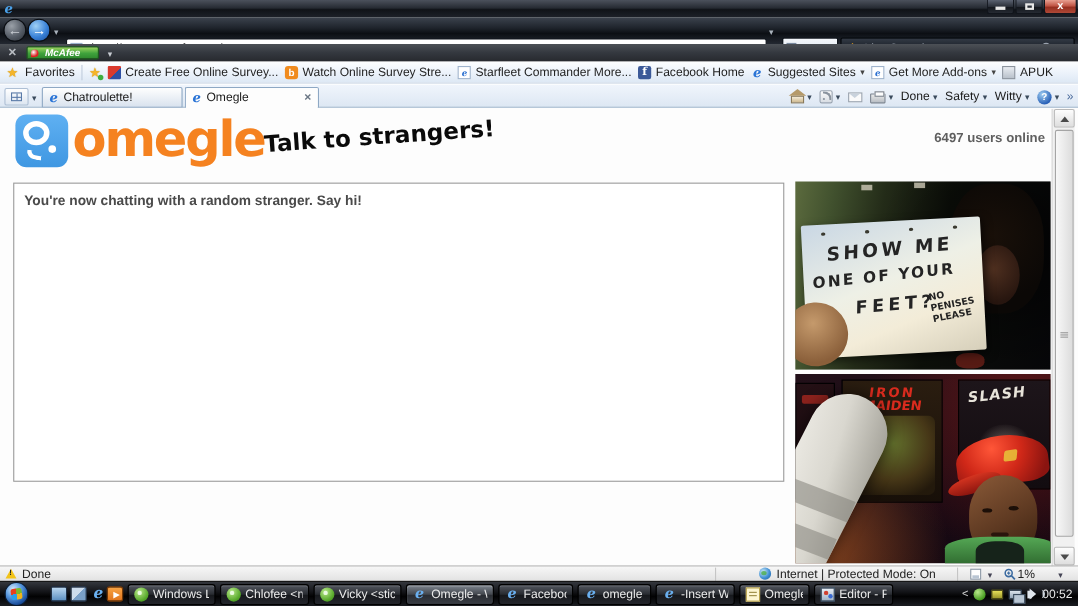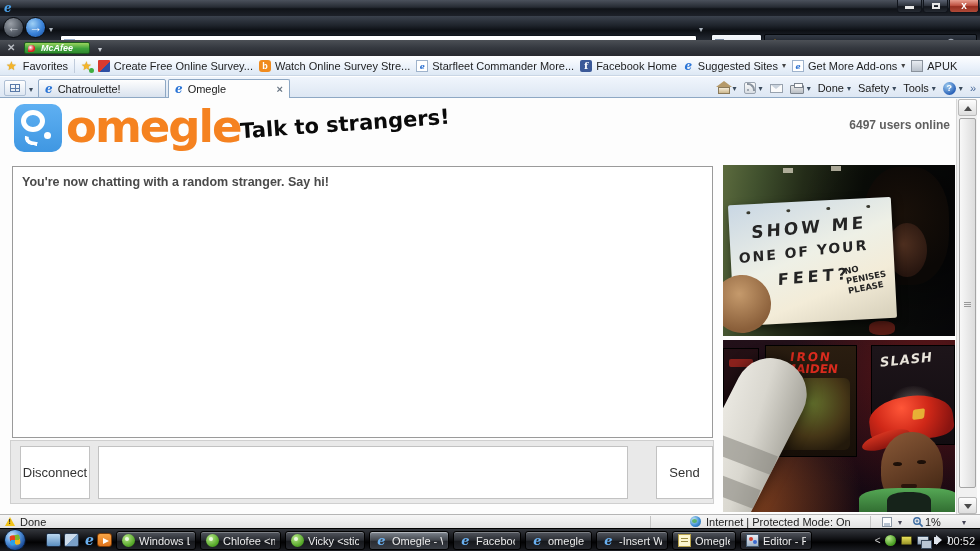--- a/index.html
+++ b/index.html
@@ -381,21 +381,21 @@
         <span class="cmddrop">▾</span>
       <span class="ic-rss"></span>
         <span class="cmddrop">▾</span>
       <span class="ic-mail"></span>
       <span class="ic-print"></span>
         <span class="cmddrop">▾</span>
       <span>Done</span>
         <span class="cmddrop">▾</span>
       <span>Safety</span>
         <span class="cmddrop">▾</span>
-      <span>Tools</span>
+      <span>Witty</span>
         <span class="cmddrop">▾</span>
       <span class="ic-help">?</span>
         <span class="cmddrop">▾</span>
       <span class="chev2">»</span>
     </div>
   </div>
 
   <div class="abs content"></div>
 
   <div class="abs logo-mark">
@@ -404,25 +404,20 @@
     <span class="logo-dot"></span>
   </div>
   <div class="abs logo-text" style="color:#f58220;">omegle</div>
   <div class="abs tagline">Talk to strangers!</div>
   <div class="abs users">6497 users online</div>
 
   <div class="abs chatbox">
     <span class="chatstatus">You're now chatting with a random stranger. Say hi!</span>
   </div>
 
-  <div class="abs ctrlstrip">
-    <div class="btnw disconnect">Disconnect</div>
-    <textarea class="msginput" style=""></textarea>
-    <div class="btnw send">Send</div>
-  </div>
 
   <div class="abs cam cam-top">
     <span class="abs tape" style="left:60px;top:3px;"></span>
     <span class="abs tape" style="left:108px;top:1px;"></span>
     <div class="abs head1"></div>
     <div class="abs face1"></div>
     <div class="abs shirtlogo1"></div>
     <div class="abs sign">
       <span class="hole" style="left:18px;"></span>
         <span class="hole" style="left:58px;"></span>

